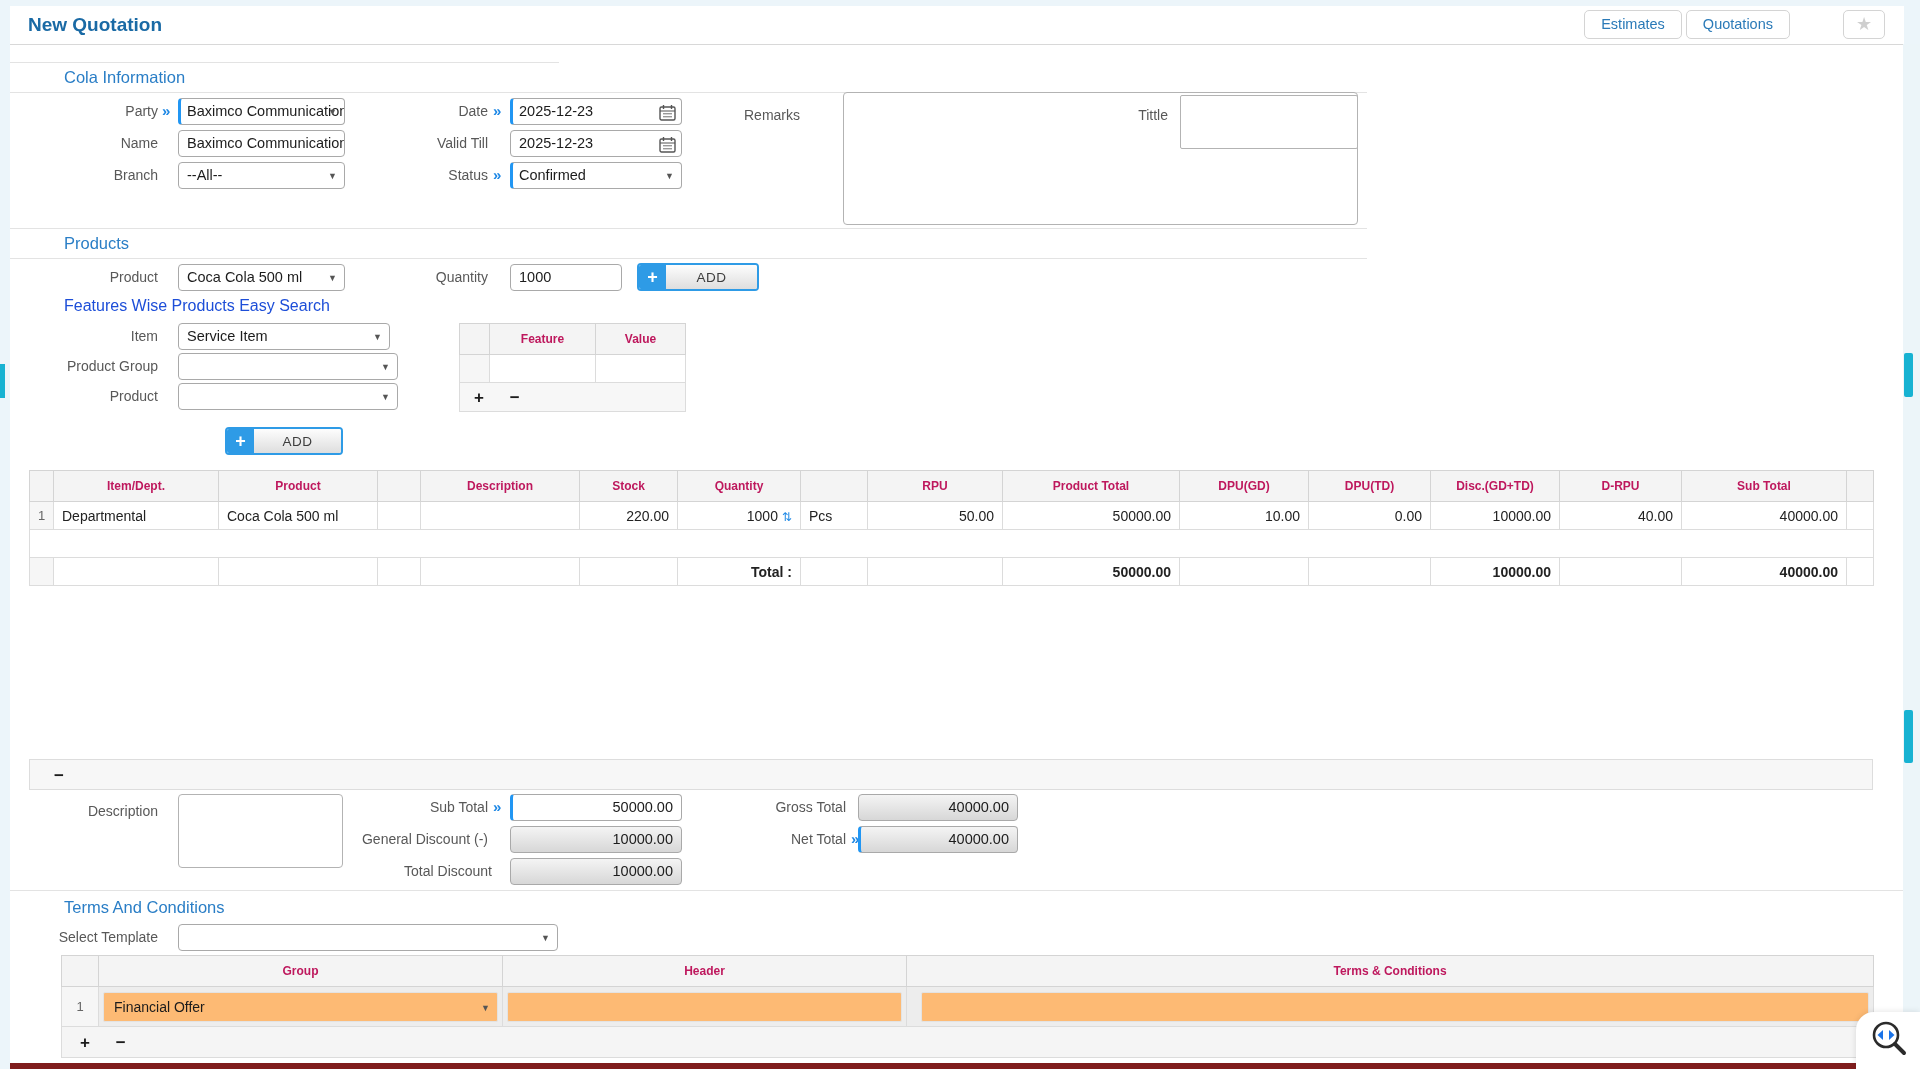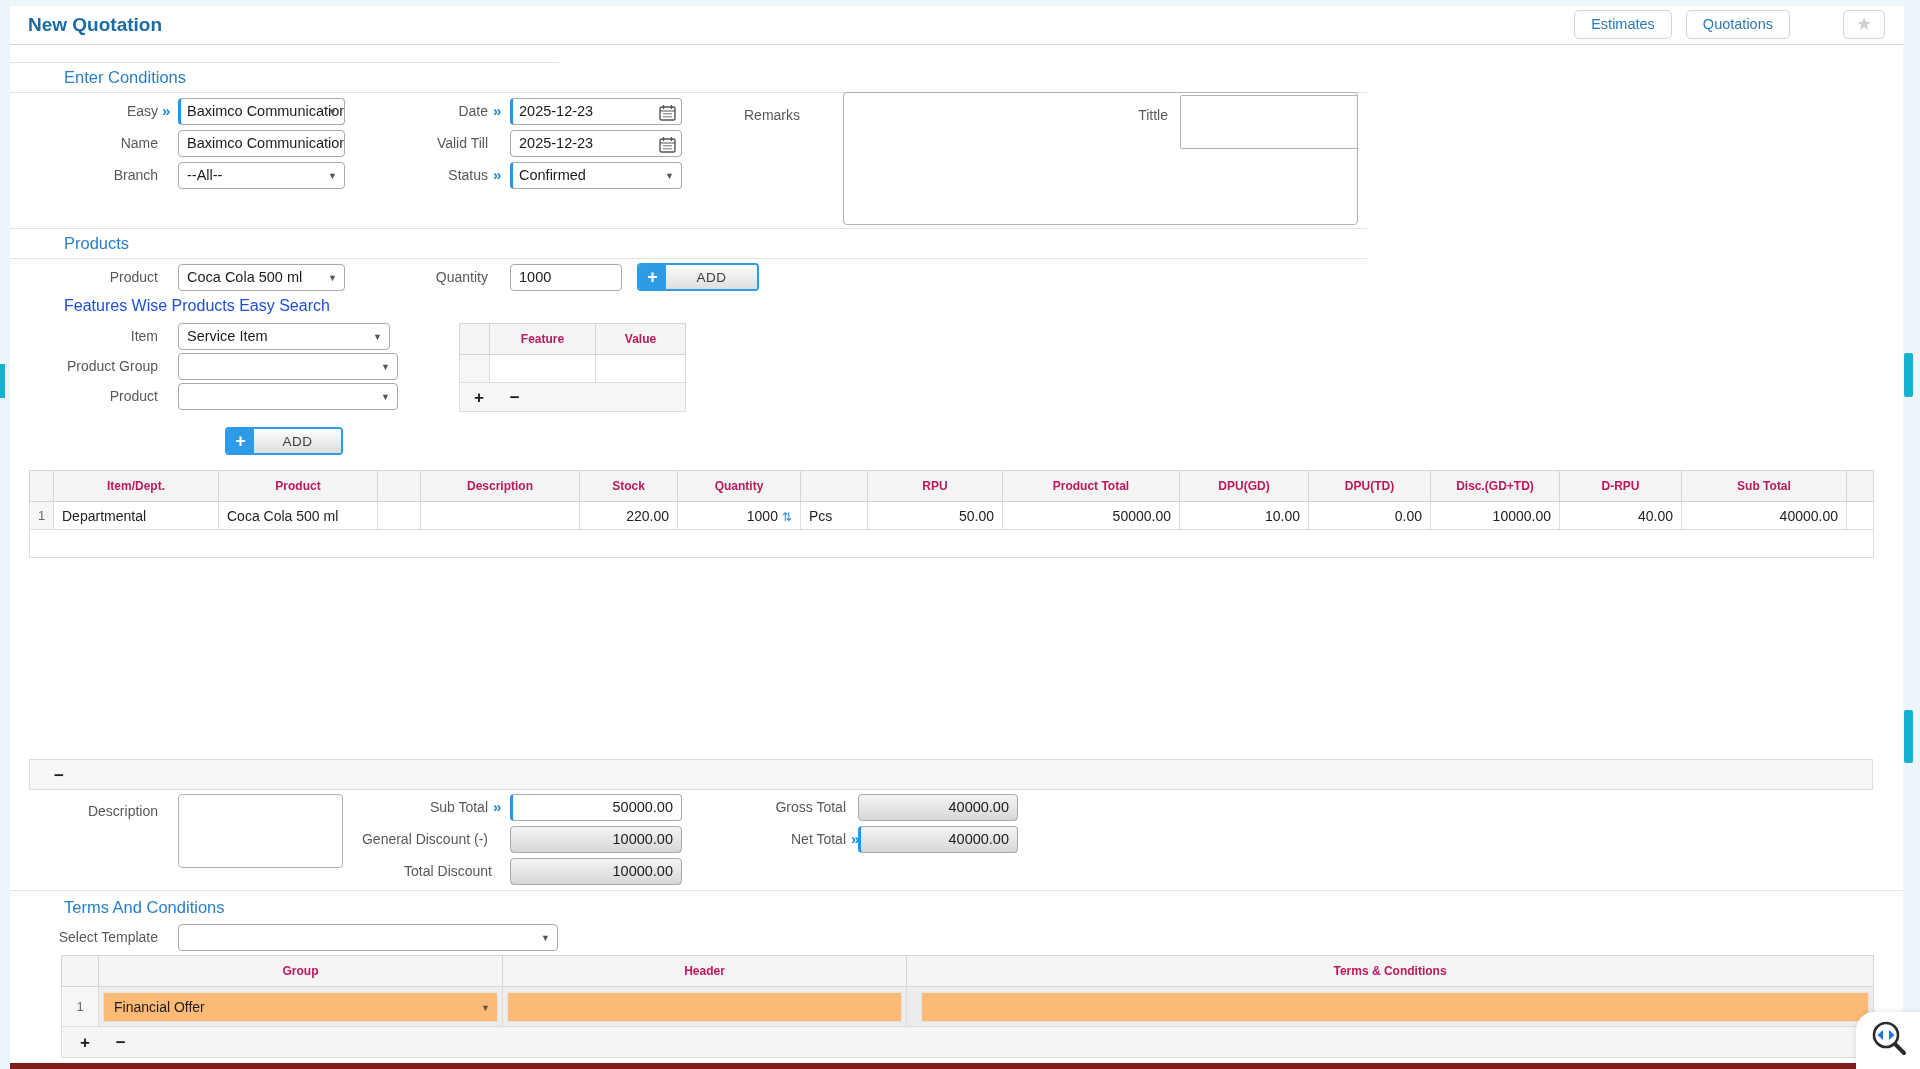--- a/index.html
+++ b/index.html
@@ -4,21 +4,21 @@
 <style>
   html,body{margin:0;padding:0;}
   body{width:1920px;height:1069px;overflow:hidden;background:#ecf5fa;
        font-family:"Liberation Sans",sans-serif;-webkit-font-smoothing:antialiased;}
   .page{position:relative;width:1920px;height:1069px;background:#ecf5fa;}
   .main{position:absolute;left:10px;top:6px;width:1894px;height:1057px;background:#fff;
         border-bottom:6px solid #7f1d1d;}
   
   .topbar{position:absolute;left:0;top:0;width:100%;height:38px;border-bottom:1px solid #d8d8d8;background:#fff;}
   .title{position:absolute;left:18px;top:0;line-height:38px;font-size:19px;font-weight:600;color:#1a6aa5;}
-  .tb-group{position:absolute;top:4px;display:flex;gap:14px;}
+  .tb-group{position:absolute;top:4px;display:flex;gap:4px;}
   .tb-btn{height:29px;line-height:27px;box-sizing:border-box;border:1px solid #d4d4d4;border-radius:5px;
           background:#fff;color:#2a7ab8;font-size:14.5px;padding:0 16px;cursor:pointer;}
   .tb-star{width:42px;text-align:center;color:#cfcfcf;font-size:18px;padding:0;}
   
   .rule{position:absolute;height:0;border-top:1px solid #e3e3e3;}
   .sec-h{position:absolute;color:#2a7ec6;font-size:16.5px;font-weight:400;}
   .sub-h{position:absolute;color:#1d4ed8;font-size:16px;font-weight:400;}
   
   .f-label{position:absolute;color:#585858;font-size:14px;height:27px;line-height:27px;text-align:right;}
   .ctl{position:absolute;height:27px;box-sizing:border-box;border:1px solid #a9a9a9;border-radius:4px;
@@ -71,24 +71,24 @@
       <div class="tb-group" style="right:114px;">
         <button class="tb-btn">Estimates</button>
         <button class="tb-btn">Quotations</button>
       </div>
       <div class="tb-group" style="right:19px;">
         <button class="tb-btn tb-star"><span>★</span></button>
       </div>
     </div>
 
     <div class="rule" style="top:56px;left:0;width:549px;"></div>
-    <div class="sec-h" style="left:54px;top:62px;">Enter Conditions</div>
+    <div class="sec-h" style="left:54px;top:62px;">Cola Information</div>
     <div class="rule" style="top:86px;left:0;width:1357px;"></div>
 
-    <div class="f-label" style="left:20px;top:92px;width:128px;">Easy</div>
+    <div class="f-label" style="left:20px;top:92px;width:128px;">Party</div>
     <span class="chev" style="left:152px;top:92px;">»</span>
     <div class="ctl combo blue-left" style="left:168px;top:92px;width:167px;">
       <span>Baximco Communication</span>
       <span class="caret">▼</span>
     </div>
 
     <div class="f-label" style="left:20px;top:124px;width:128px;">Name</div>
     <div class="ctl" style="left:168px;top:124px;width:167px;"><span>Baximco Communication</span></div>
 
     <div class="f-label" style="left:20px;top:156px;width:128px;">Branch</div>
@@ -266,20 +266,38 @@
             <td class="num-right">10.00</td>
             <td class="num-right">0.00</td>
             <td class="num-right">10000.00</td>
             <td class="num-right">40.00</td>
             <td class="num-right">40000.00</td>
             <td></td>
           </tr>
           <tr>
             <td colspan="16" class="filler-td"></td>
           </tr>
+          <tr>
+            <td class="sl"></td>
+              <td></td>
+              <td></td>
+              <td></td>
+              <td></td>
+              <td></td>
+            <td class="num-right bold">Total :</td>
+            <td></td>
+              <td></td>
+            <td class="num-right bold">50000.00</td>
+            <td></td>
+              <td></td>
+            <td class="num-right bold">10000.00</td>
+            <td></td>
+            <td class="num-right bold">40000.00</td>
+            <td></td>
+          </tr>
         </tbody>
       </table>
     </div>
 
     <div class="foot-bar" style="left:19px;top:753px;width:1844px;height:31px;">
       <span class="pm" style="margin:7px 0 0 24px;">−</span>
     </div>
 
     <div class="f-label" style="left:20px;top:792px;width:128px;">Description</div>
     <div class="ta" style="left:168px;top:788px;width:165px;height:74px;"></div>

